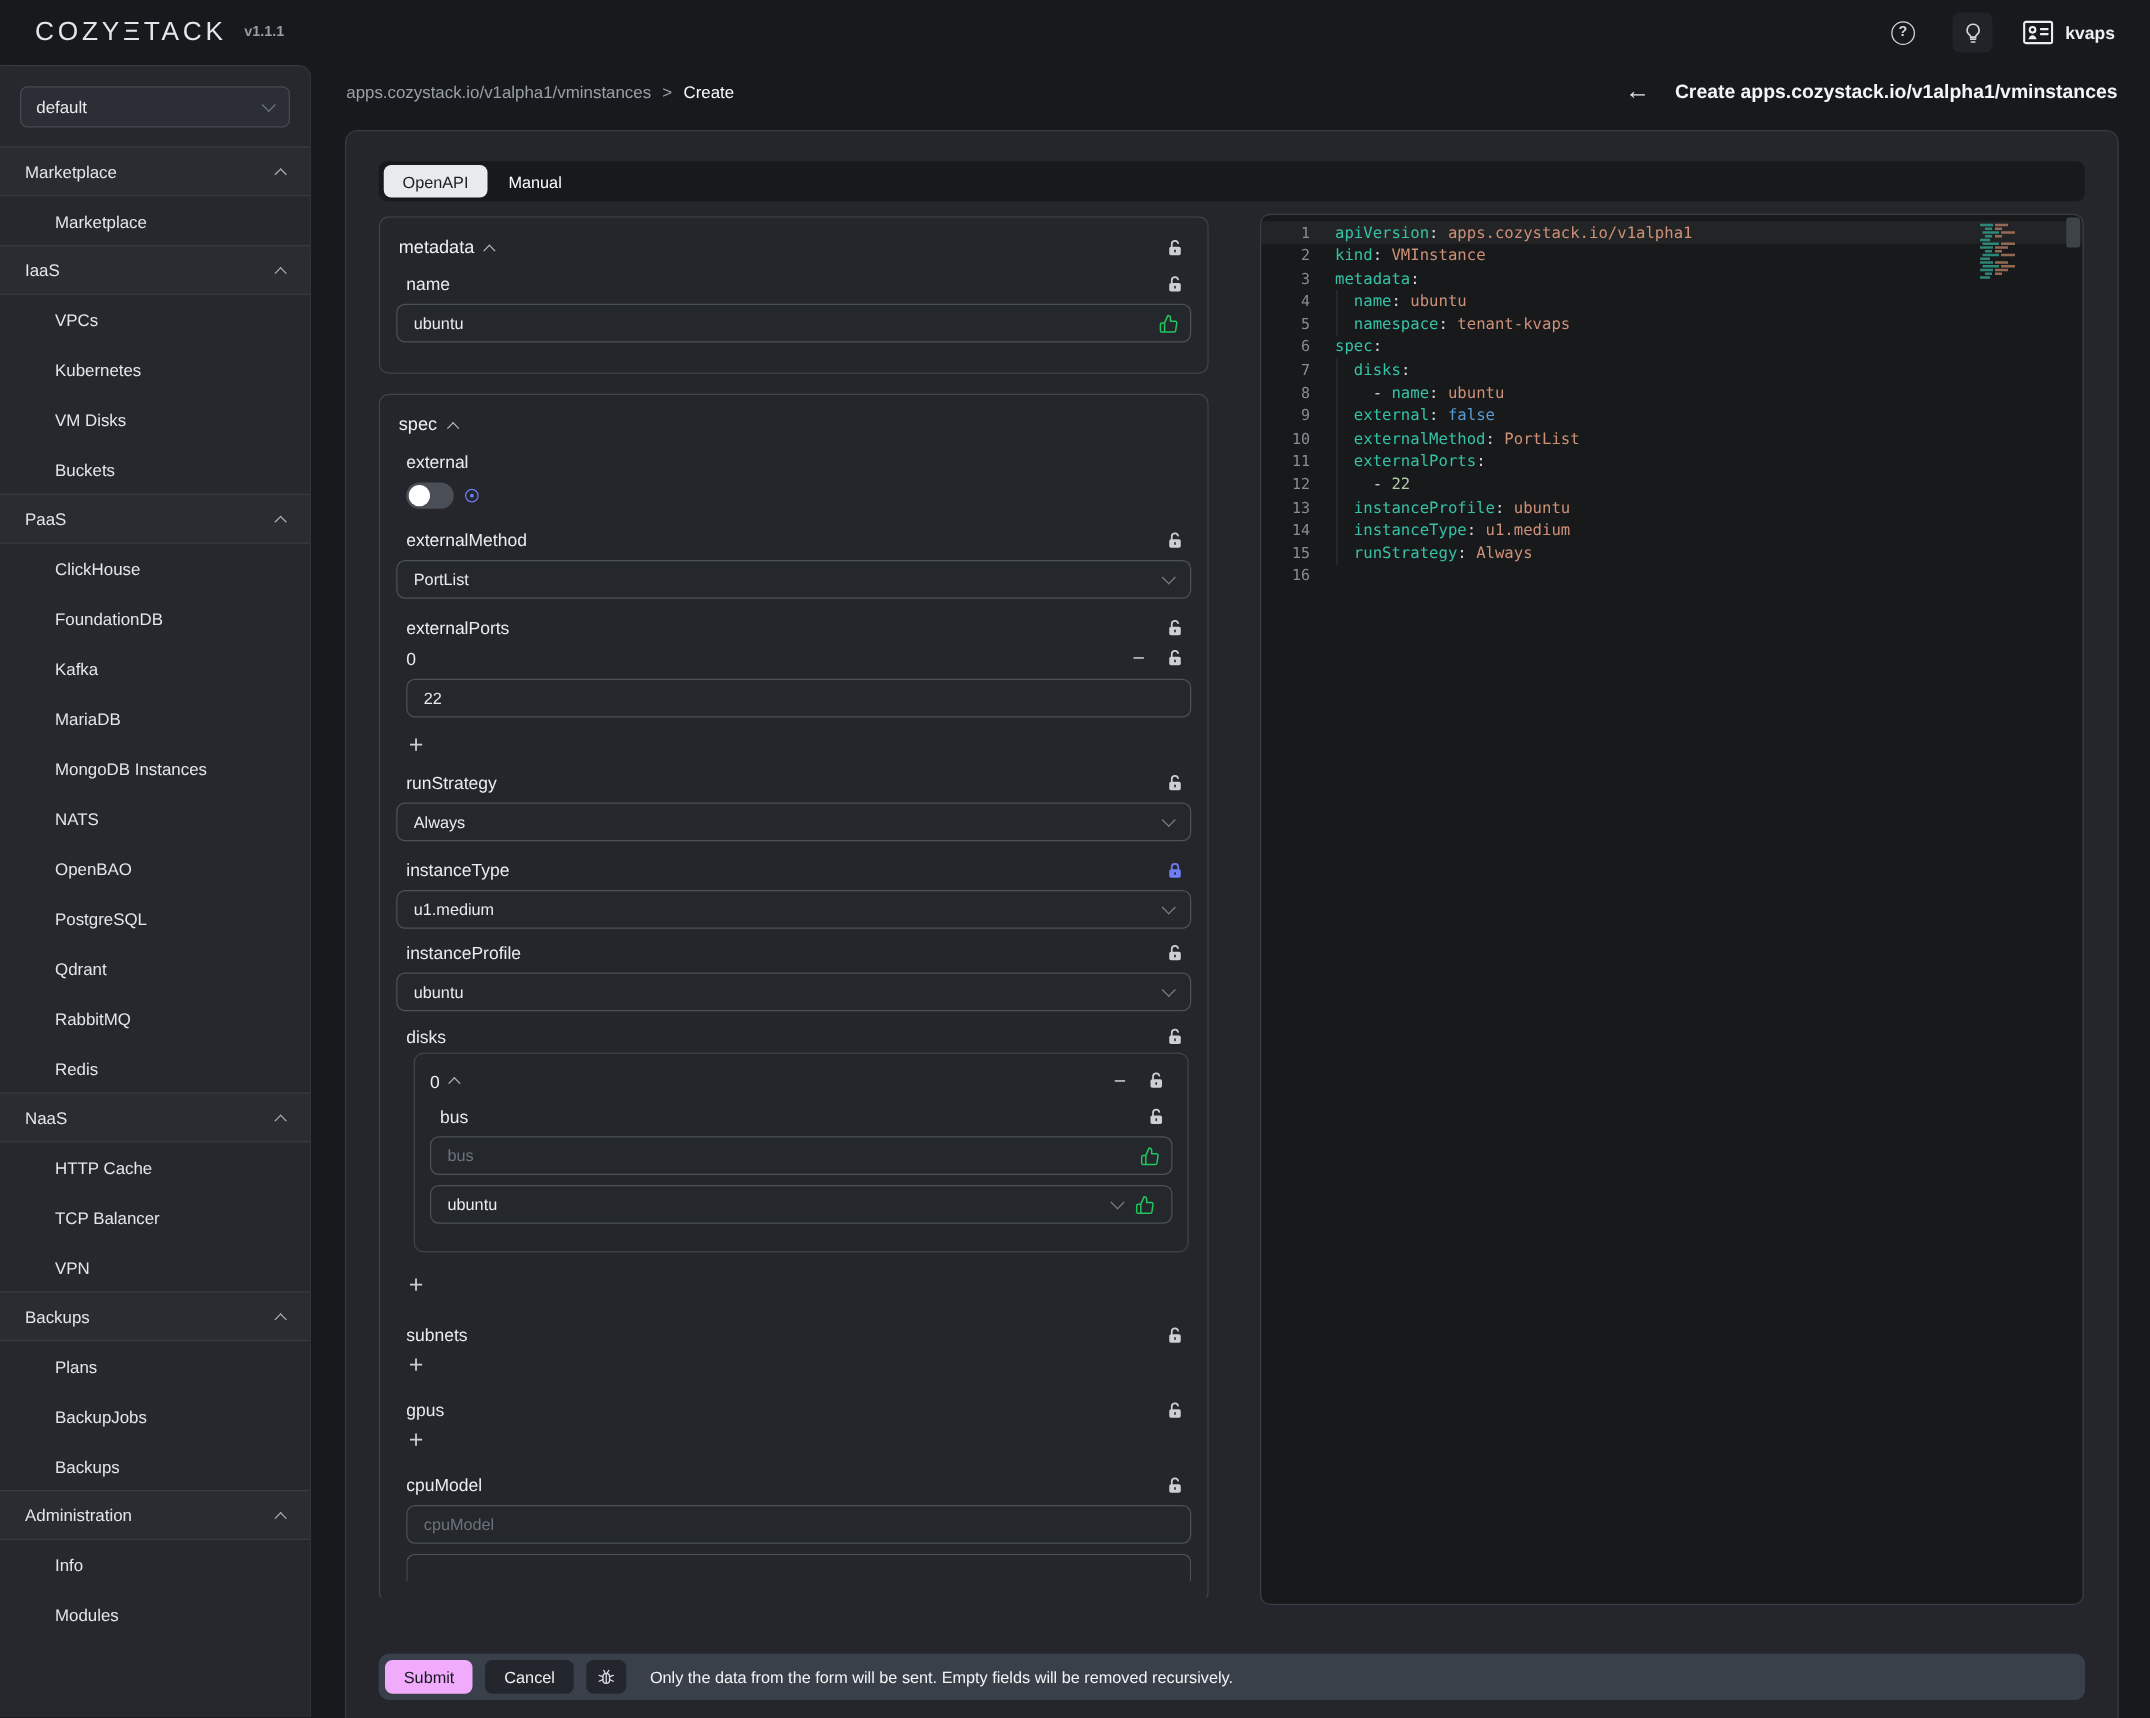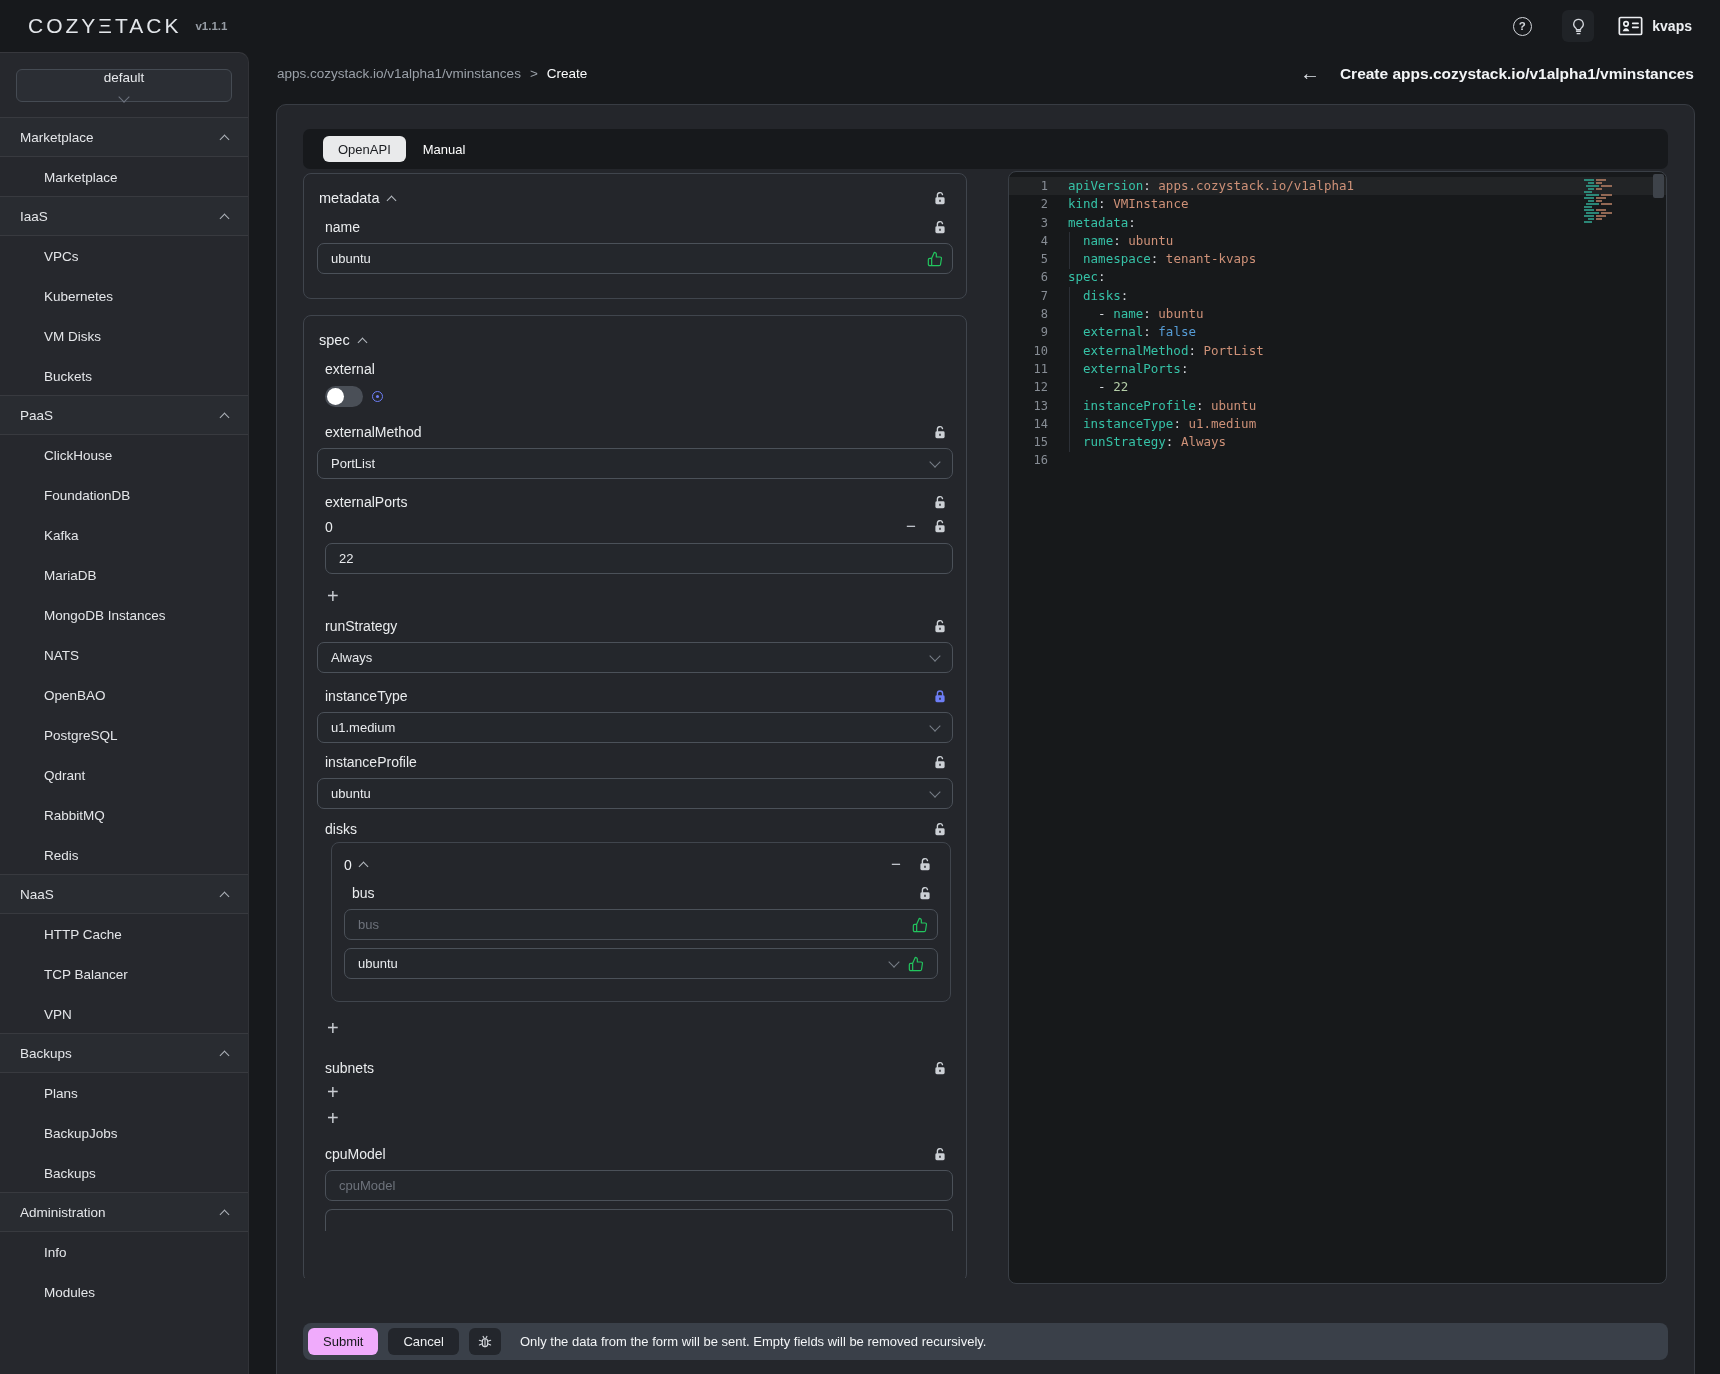--- a/index.html
+++ b/index.html
@@ -15,21 +15,21 @@
   .icon-btn { width:32px; height:32px; border-radius:6px; display:flex; align-items:center; justify-content:center; cursor:pointer; }
   .icon-btn.lit { background:#202327; }
   .help-circle { width:19px; height:19px; border:1.7px solid #d3d6db; border-radius:50%; display:flex; align-items:center; justify-content:center; font-size:11.5px; font-weight:700; color:#d3d6db; }
   .userchip { display:flex; align-items:center; gap:9px; cursor:pointer; }
   .username { font-size:14px; font-weight:700; color:#eef0f3; }
 
   
   #sidebar { position:absolute; left:0; top:52px; bottom:0; width:249px; background:#26282d;
     border-top:1px solid rgba(255,255,255,.08); border-right:1px solid rgba(255,255,255,.05); border-top-right-radius:10px; overflow:hidden; }
   .ns-select { margin:16px; height:33px; background:#2b2e34; border:1px solid #454b53; border-radius:6px;
-    display:flex; align-items:center; justify-content:space-between; padding:0 12px; font-size:13.5px; color:#e7e9ec; cursor:pointer;flex-direction:column; }
+    display:flex; align-items:center; justify-content:space-between; padding:0 12px; font-size:13.5px; color:#e7e9ec; cursor:pointer; }
   .chev-down { width:8px; height:8px; border-left:1.6px solid #6f7580; border-bottom:1.6px solid #6f7580; transform:rotate(-45deg); margin-top:-4px; }
   #nav { margin-top:14px; }
   .nav-row { height:40px; display:flex; align-items:center; padding:0 44px; font-size:13.5px; color:#e4e6e9; cursor:pointer; }
   .nav-row.section { padding:0 20px; background:#292c31; justify-content:space-between;
     border-top:1px solid rgba(255,255,255,.07); border-bottom:1px solid rgba(255,255,255,.07); margin-top:-1px; }
   .chev-up { width:7px; height:7px; border-left:1.6px solid #aeb3ba; border-top:1.6px solid #aeb3ba; transform:rotate(45deg); margin-top:4px; display:none; }
   .nav-row.section .chev-up { display:inline-block; }
 
   
   #main { position:absolute; left:249px; top:52px; right:0; bottom:0; }
@@ -38,21 +38,21 @@
   .crumb-sep { color:#9aa0a8; }
   .crumb-cur { color:#fbfcfd; font-weight:500; }
   #pagetitle { position:absolute; right:26px; top:10px; display:flex; align-items:center; gap:20px; }
   .back-arrow { font-size:20px; color:#dfe2e7; cursor:pointer; }
   .title-text { font-size:15.5px; font-weight:700; color:#f3f5f7; }
 
   
   #panel { position:absolute; left:27px; top:52px; width:1419px; height:1283px; background:#24262b;
     border:1px solid #383c43; border-radius:10px; }
   #tabstrip { position:absolute; left:26px; right:26px; top:24px; height:32px; background:#17191c; border-radius:7px;
-    display:flex; align-items:center; padding:20px; gap:2px; }
+    display:flex; align-items:center; padding:4px; gap:2px; }
   .tab { height:26px; padding:0 15px; display:flex; align-items:center; font-size:13px; color:#fff; border-radius:6px; cursor:pointer; }
   .tab.active { background:#e9eaeb; color:#1b1d21; font-weight:500; }
 
   
   #formcol { position:absolute; left:26px; top:68px; width:664px; height:1105px; overflow:hidden; }
   .card { border:1px solid #40454d; border-radius:8px; padding:16px 13px 0; background:#24262b; }
   #card-metadata { padding-bottom:24px; }
   #card-spec { margin-top:16px; height:967px; overflow:hidden; }
   .card-title { display:flex; align-items:center; justify-content:space-between; }
   .card-title-left { display:flex; align-items:center; gap:9px; font-size:14.5px; font-weight:500; color:#eef0f3; padding-left:2px; cursor:pointer; }
@@ -525,20 +525,30 @@
           <span class="lock">
               <svg width="14" height="15" viewBox="0 0 24 26">
                 <path d="M7.5 11V7.5a4.5 4.5 0 0 1 8.8-1.4" fill="none" stroke="#ccd0d5" stroke-width="2.4" stroke-linecap="round"></path>
                 <rect x="4" y="11" width="16" height="12" rx="2.5" fill="#ccd0d5"></rect>
                 <rect x="10.9" y="14.8" width="2.2" height="4.4" rx="1.1" fill="#24262b"></rect>
               </svg>
             </span>
         </div>
         <div class="add-btn" style="margin-top:6px;">+</div>
 
+        <div class="label-row mt18">
+          <span>gpus</span>
+          <span class="lock">
+              <svg width="14" height="15" viewBox="0 0 24 26">
+                <path d="M7.5 11V7.5a4.5 4.5 0 0 1 8.8-1.4" fill="none" stroke="#ccd0d5" stroke-width="2.4" stroke-linecap="round"></path>
+                <rect x="4" y="11" width="16" height="12" rx="2.5" fill="#ccd0d5"></rect>
+                <rect x="10.9" y="14.8" width="2.2" height="4.4" rx="1.1" fill="#24262b"></rect>
+              </svg>
+            </span>
+        </div>
         <div class="add-btn" style="margin-top:6px;">+</div>
 
         <div class="label-row mt18">
           <span>cpuModel</span>
           <span class="lock">
               <svg width="14" height="15" viewBox="0 0 24 26">
                 <path d="M7.5 11V7.5a4.5 4.5 0 0 1 8.8-1.4" fill="none" stroke="#ccd0d5" stroke-width="2.4" stroke-linecap="round"></path>
                 <rect x="4" y="11" width="16" height="12" rx="2.5" fill="#ccd0d5"></rect>
                 <rect x="10.9" y="14.8" width="2.2" height="4.4" rx="1.1" fill="#24262b"></rect>
               </svg>

